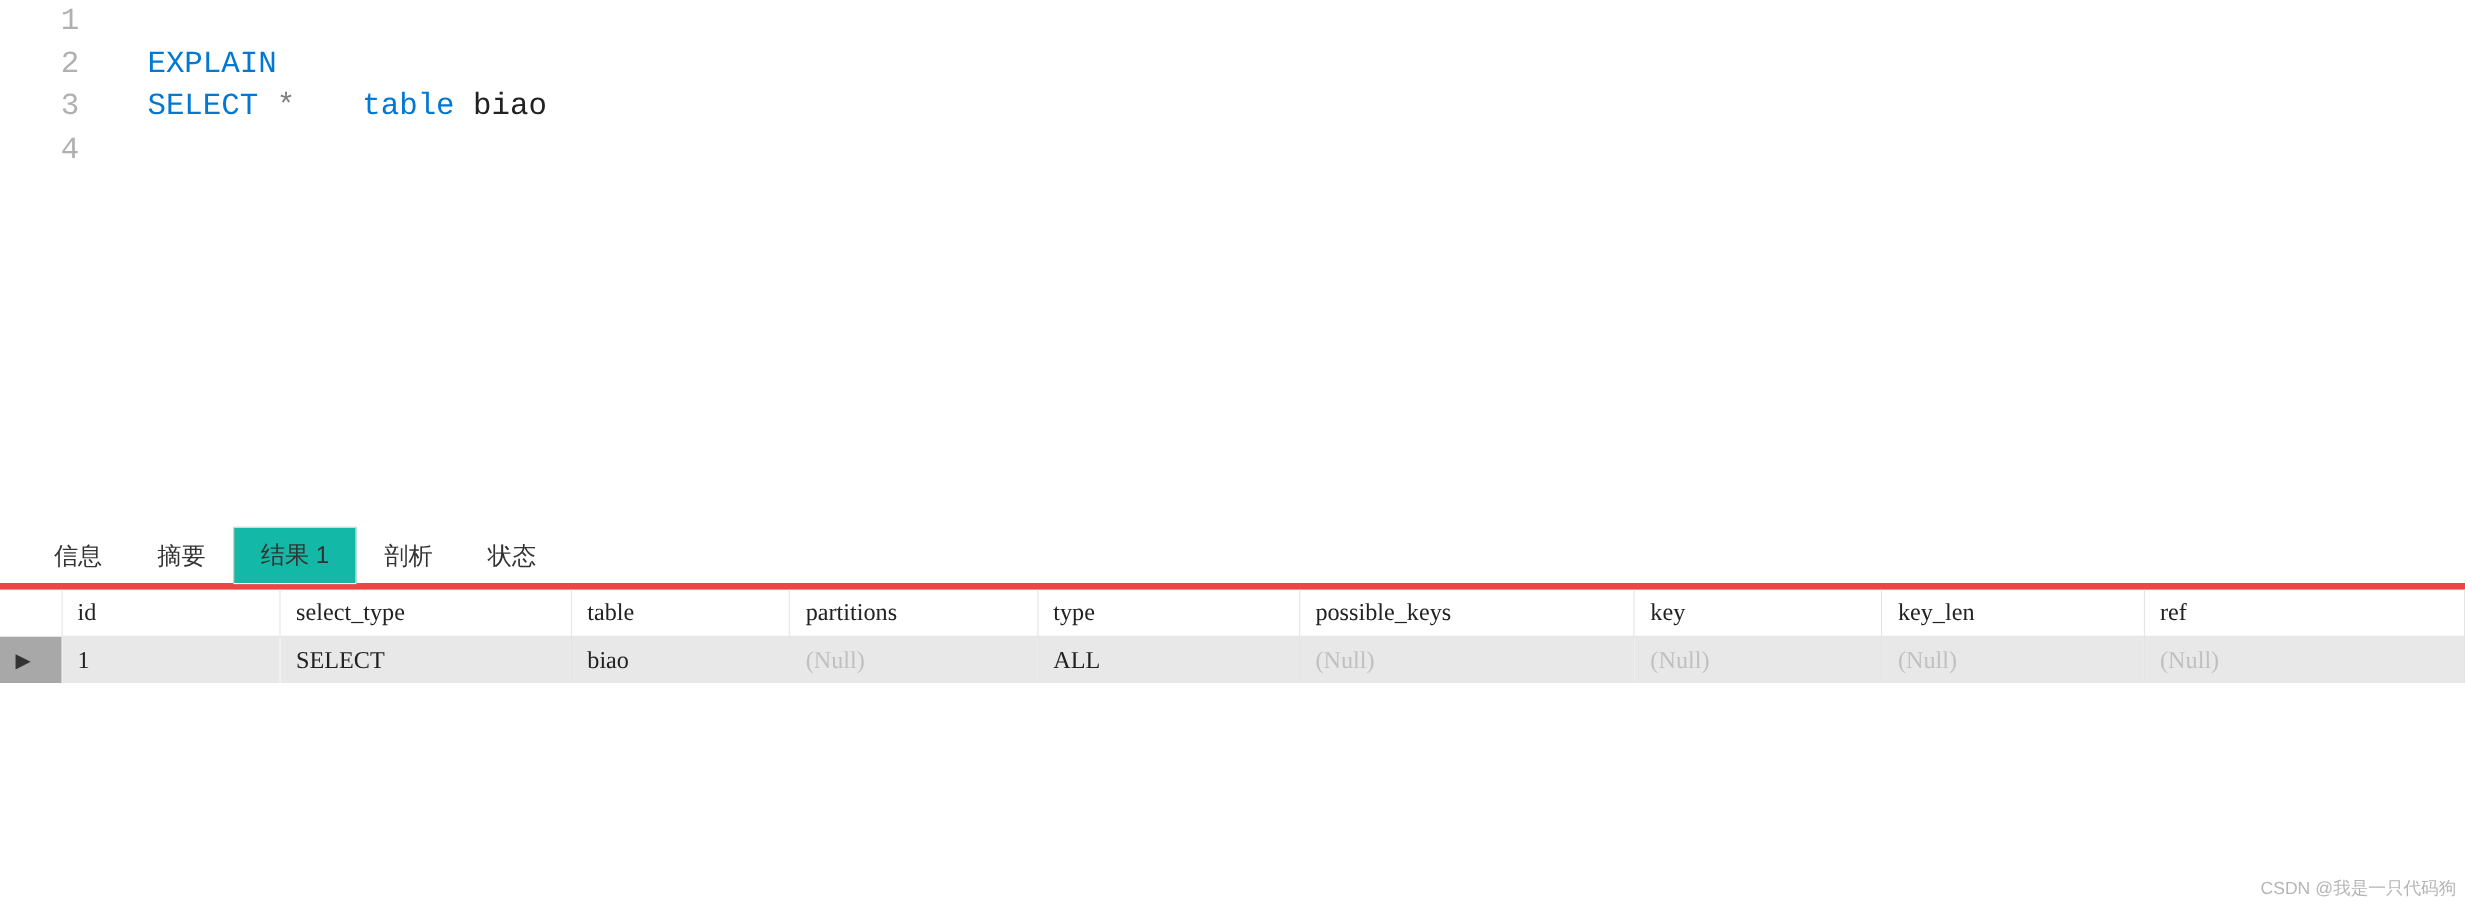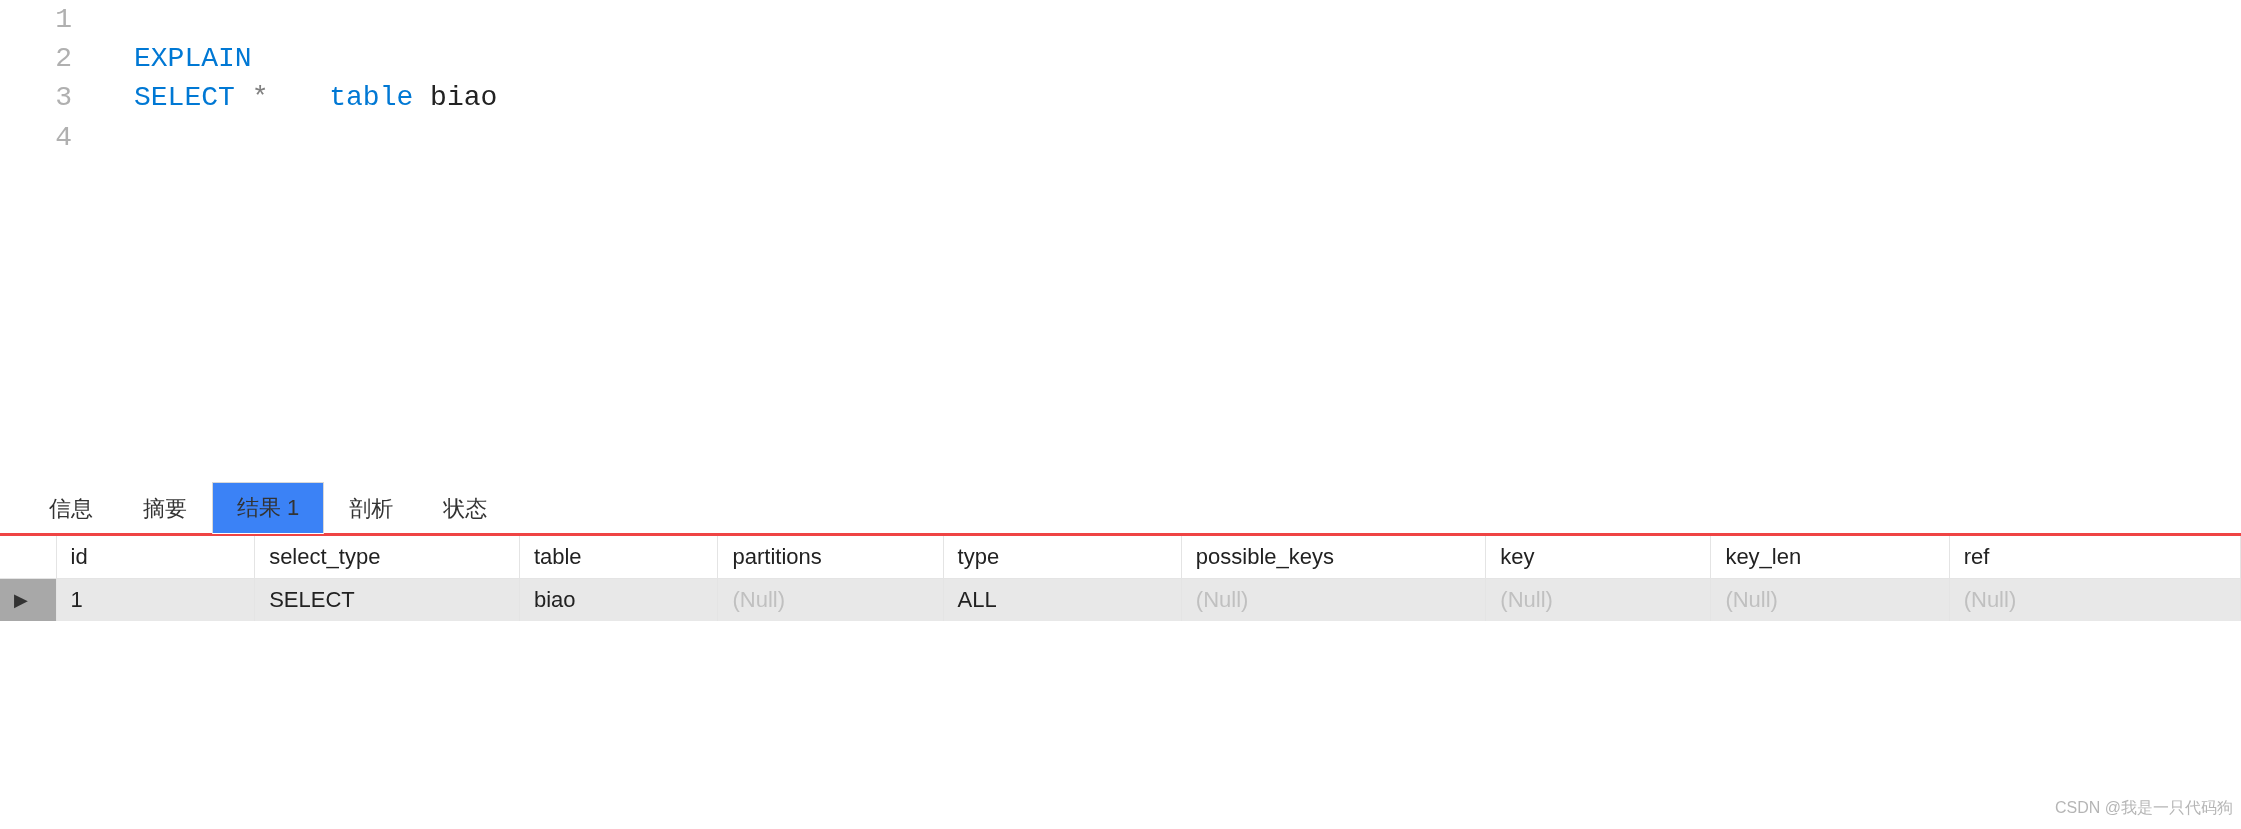--- a/index.html
+++ b/index.html
@@ -37,41 +37,41 @@
   .str { color: #d00000; }
   .op { color: #808080; }
   .star { color: #808080; }
   .ident { color: #222; }
 
   .tabs {
     display: flex;
     font-family: "Microsoft YaHei", "PingFang SC", sans-serif;
     font-size: 22px;
     color: #333;
-    border-bottom: 3px solid #ef4444;
+    border-bottom: 6px solid #ef4444;
     padding-left: 24px;
     height: 46px;
     align-items: flex-end;
   }
   .tab {
     padding: 10px 24px;
     cursor: pointer;
     border: 1px solid transparent;
     border-bottom: none;
     position: relative;
     bottom: -1px;
   }
   .tab.active {
     border: 1px solid #d8d8d8;
     border-bottom: 1px solid #ffffff;
-    background: #3b82f6;
+    background: #14b8a6;
   }
 
   .grid {
-    font-family: Liberation Sans, sans-serif;
+    font-family: Liberation Serif, serif;
     font-size: 22px;
     color: #222;
     border-collapse: collapse;
     width: 100%;
   }
   .grid th, .grid td {
     text-align: left;
     padding: 8px 14px;
     border-right: 1px solid #e4e4e4;
     font-weight: 400;

